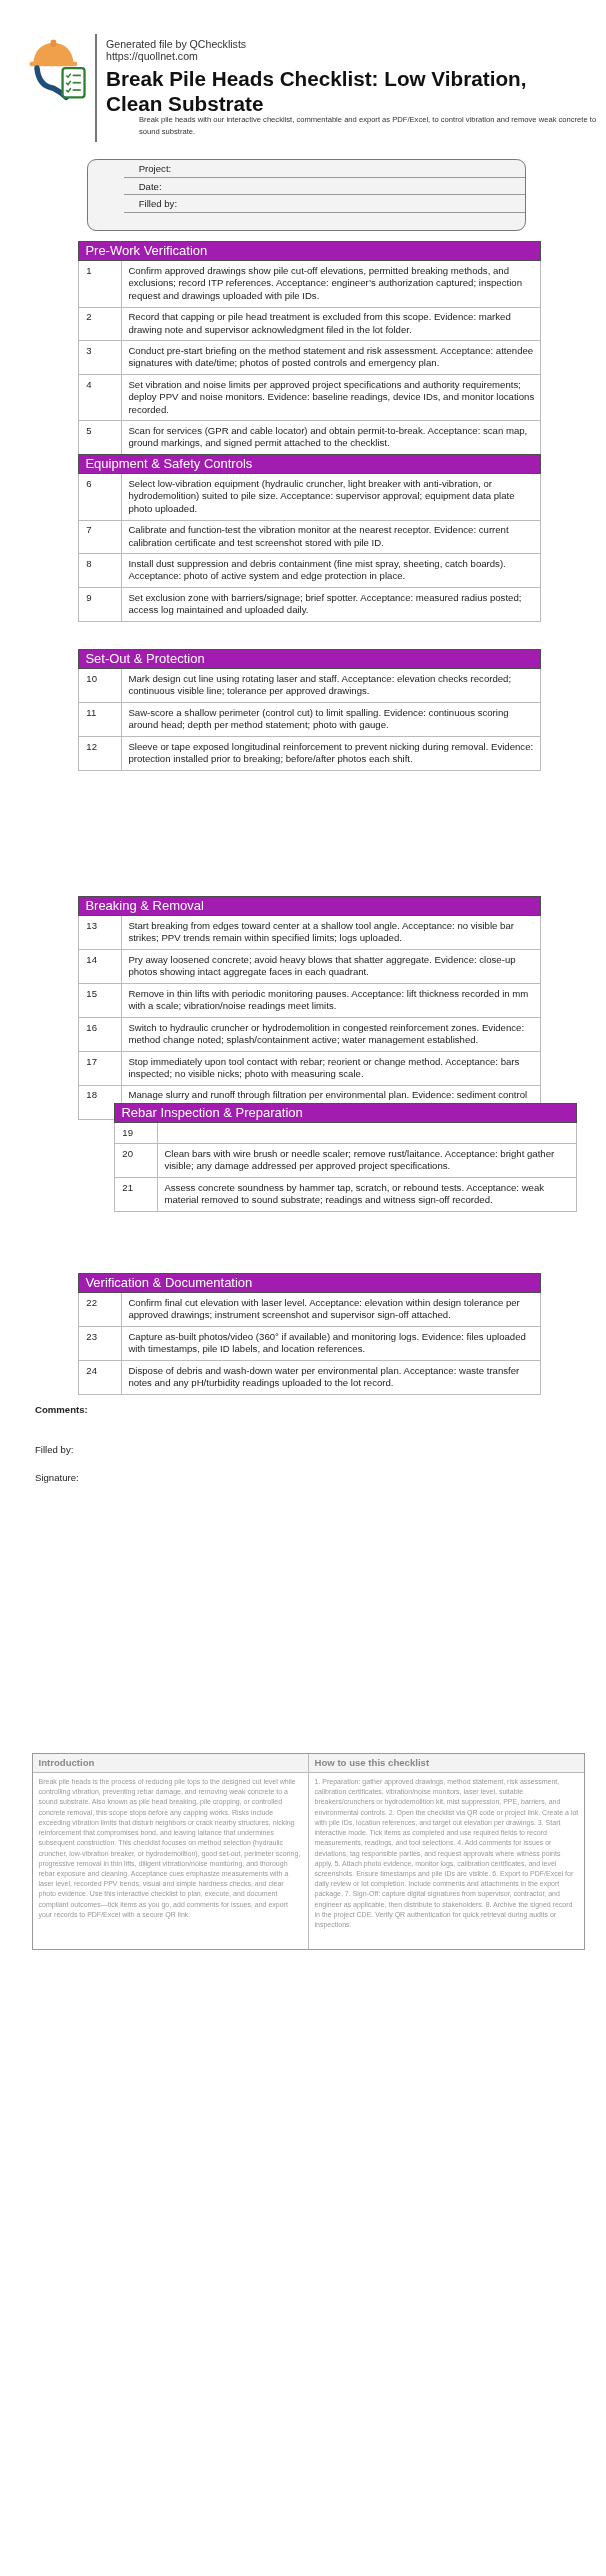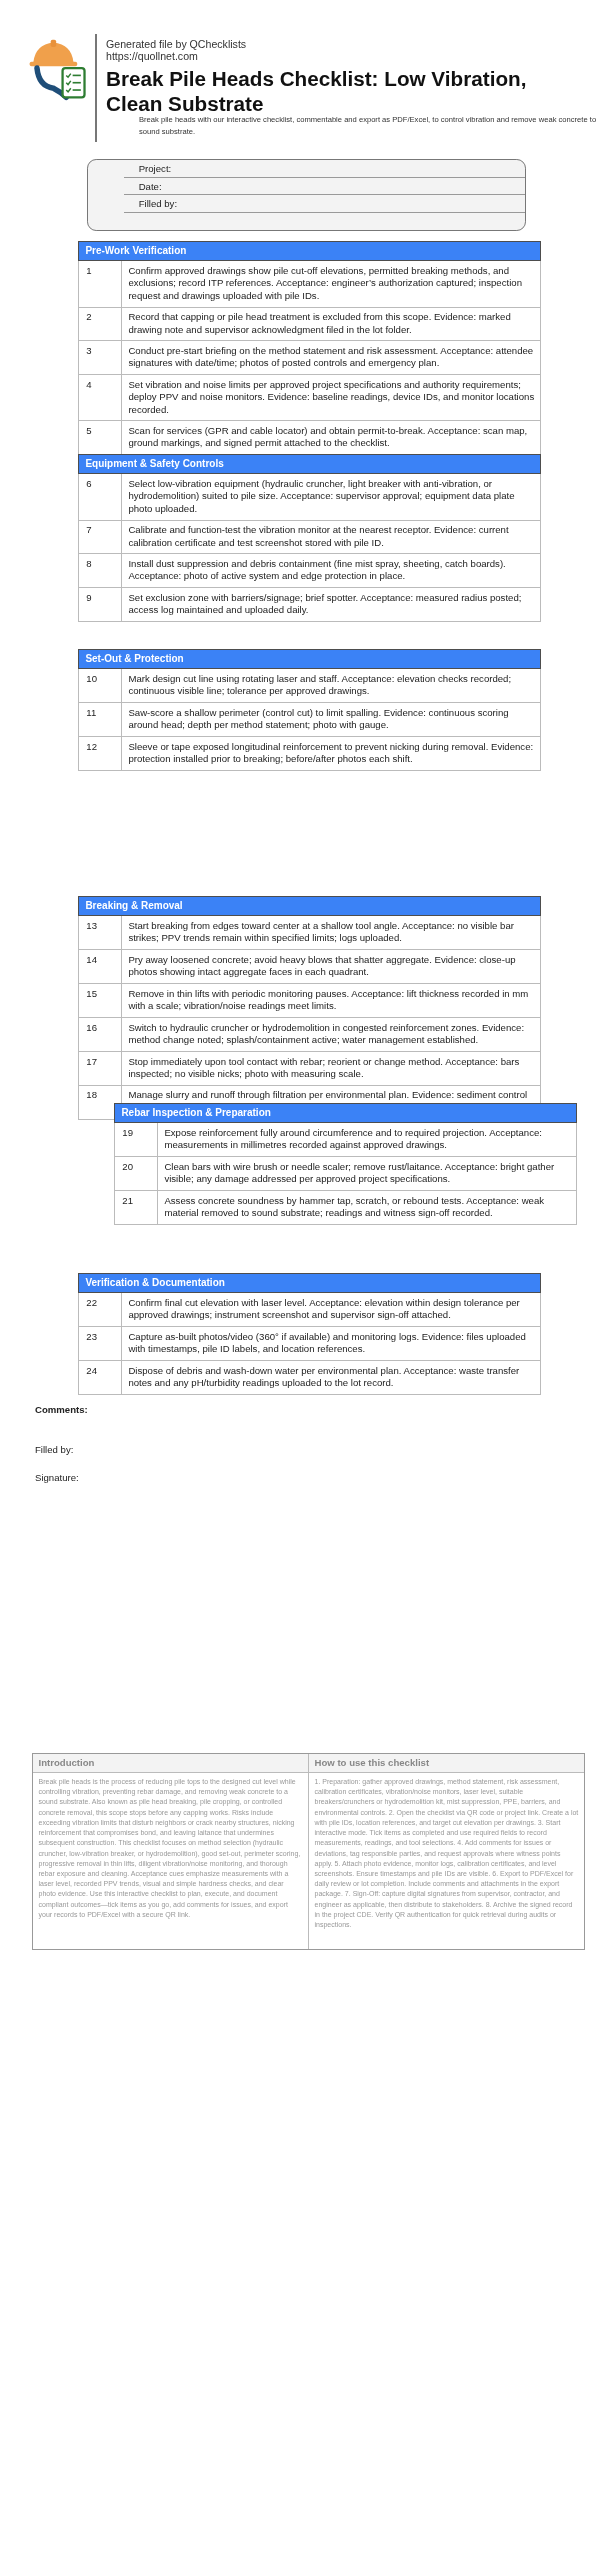--- a/index.html
+++ b/index.html
@@ -9,21 +9,21 @@
   .vrule { position: absolute; left: 95px; top: 34px; width: 1.8px; height: 108px; background: #777; }
   .gen { position: absolute; left: 106px; top: 38px; font-size: 10.6px; line-height: 12px; color: #333; }
   .title { position: absolute; left: 106px; top: 66px; width: 477px; font-size: 20.7px; line-height: 25px; color: #111; font-weight: bold; margin: 0; }
   .subtitle { position: absolute; left: 99px; top: 114px; width: 459px; font-size: 7.6px; line-height: 12.4px; color: #333; margin-left: 40px; }
 
   .infobox { position: absolute; left: 87px; top: 159px; width: 439px; height: 72px; border: 1.4px solid #777; border-radius: 9.2px; background: #f3f3f3; overflow: hidden; box-sizing: border-box; padding-left: 36px; }
   .infobox .row { height: 16.5px; border-bottom: 1.4px solid #999; font-size: 9.6px; line-height: 17.4px; padding-left: 14.7px; color: #222; }
   .infobox .row:last-child { border-bottom: none; }
 
   .section { position: absolute; left: 78px; width: 463px; border-collapse: collapse; }
-  .section .shead { background: #3b82f6; color: #fff; font-weight: bold; font-size: 10px; height: 18.4px; line-height: 18.4px; padding-left: 6.4px; border: 0.9px solid #4d4d4d; }
+  .section .shead { background: #a21caf; color: #fff; font-weight: normal; font-size: 13px; height: 18.4px; line-height: 18.4px; padding-left: 6.4px; border: 0.9px solid #4d4d4d; }
   .section .srow { display: flex; border: 0.9px solid #bbb; border-top: none; font-size: 9.6px; line-height: 12.3px; color: #222; }
   .section .num { width: 43px; flex: 0 0 43px; border-right: 0.9px solid #bbb; padding: 3.7px 0 3.7px 7.3px; box-sizing: border-box; }
   .section .txt { flex: 1; padding: 3.7px 5.5px 4.6px 6.4px; }
 
   .lbl { position: absolute; left: 35px; font-size: 9.6px; color: #222; }
   .lbl.bold { font-weight: bold; }
 
   .intro { position: absolute; left: 32px; top: 1753px; width: 553px; height: 197px; border: 1.4px solid #999; box-sizing: border-box; display: flex; }
   .intro .col { flex: 1; box-sizing: border-box; }
   .intro .col + .col { border-left: 1.4px solid #bbb; }
@@ -145,21 +145,20 @@
       </div>
       <div class="srow">
         <div class="num">18</div>
         <div class="txt">Manage slurry and runoff through filtration per environmental plan. Evidence: sediment control setup photographed; waste and water disposal logs completed.</div>
       </div>
     </div>
     <div class="section" style="top: 1103px; margin-left: 36px;">
       <div class="shead">Rebar Inspection &amp; Preparation</div>
       <div class="srow">
         <div class="num">19</div>
-        <div class="txt">Expose reinforcement fully around circumference and to required projection. Acceptance: measurements in millimetres recorded against approved drawings.</div>
       </div>
       <div class="srow">
         <div class="num">20</div>
         <div class="txt">Clean bars with wire brush or needle scaler; remove rust/laitance. Acceptance: bright gather visible; any damage addressed per approved project specifications.</div>
       </div>
       <div class="srow">
         <div class="num">21</div>
         <div class="txt">Assess concrete soundness by hammer tap, scratch, or rebound tests. Acceptance: weak material removed to sound substrate; readings and witness sign-off recorded.</div>
       </div>
     </div>

